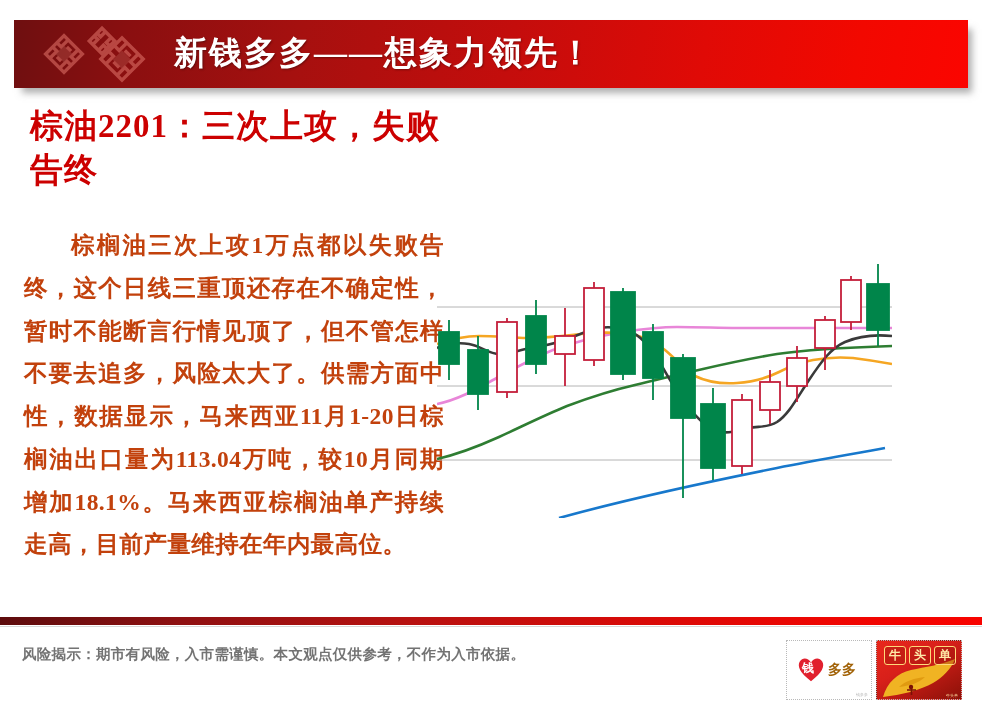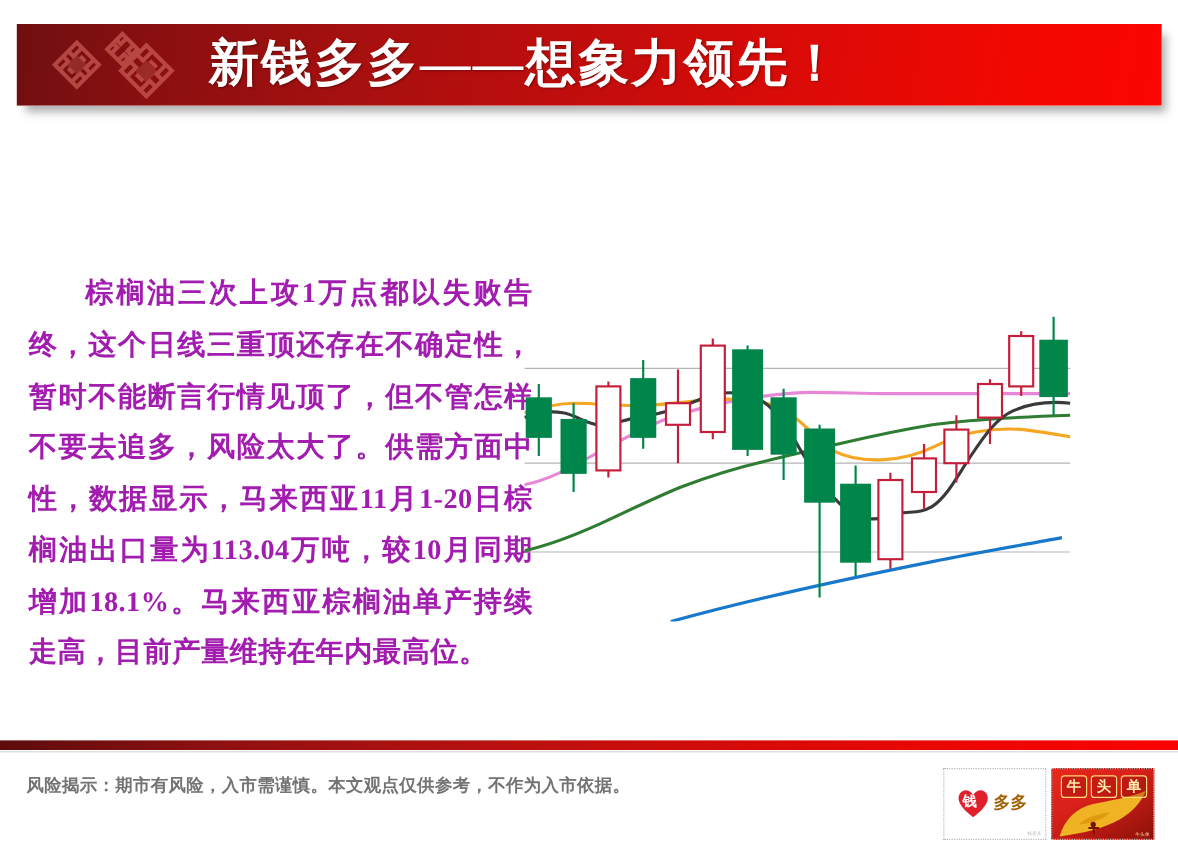--- a/index.html
+++ b/index.html
@@ -20,38 +20,38 @@
     box-shadow:6px 7px 7px -2px rgba(110,110,110,0.55);
     overflow:hidden;
   }
   .banner-knot{
     position:absolute;left:16px;top:3px;width:128px;height:62px;opacity:.72;
   }
   .banner-title{
     position:absolute;left:160px;top:50%;transform:translateY(-52%);
     color:#ffffff;
     font-family:"Liberation Serif","DejaVu Serif",serif;
-    font-weight:bold;font-size:42px;letter-spacing:2px;
+    font-weight:bold;font-size:33px;letter-spacing:2px;
     text-shadow:1px 1px 2px rgba(0,0,0,.35);
     white-space:nowrap;
   }
 
   
   .headline{
     position:absolute;left:30px;top:104px;width:430px;
     color:#CC0000;
     font-family:"Liberation Serif","DejaVu Serif",serif;
     font-weight:bold;font-size:33px;line-height:1.34;
     letter-spacing:1px;
   }
 
   
   .body-text{
     position:absolute;left:24px;top:224px;width:420px;
-    color:#a21caf;
+    color:#c2410c;
     font-family:"Liberation Serif","DejaVu Serif",serif;
     font-weight:bold;font-size:23.5px;line-height:1.82;
     text-align:justify;text-indent:2em;
     letter-spacing:.4px;
   }
 
   
   .chart-wrap{position:absolute;left:437px;top:258px;width:455px;height:260px;}
   .chart-wrap svg{display:block;}
 
@@ -123,20 +123,21 @@
         </g>
       </g>
       <g fill="#b8564f" opacity="0.55">
         <rect x="28" y="25" width="12" height="12" transform="rotate(45 34 31)"></rect>
         <rect x="86" y="30" width="13" height="13" transform="rotate(45 92 36)"></rect>
       </g>
     </svg>
     <div class="banner-title">新钱多多——想象力领先！</div>
   </div>
 
+  <div class="headline">棕油2201：三次上攻，失败告终</div>
 
   <div class="body-text">棕榈油三次上攻1万点都以失败告终，这个日线三重顶还存在不确定性，暂时不能断言行情见顶了，但不管怎样不要去追多，风险太大了。供需方面中性，数据显示，马来西亚11月1-20日棕榈油出口量为113.04万吨，较10月同期增加18.1%。马来西亚棕榈油单产持续走高，目前产量维持在年内最高位。</div>
 
   <div class="chart-wrap">
     <svg width="455" height="260" viewBox="0 0 455 260">
 
       <g stroke="#b4b4b4" stroke-width="1">
         <line x1="0" y1="49" x2="455" y2="49"></line>
         <line x1="0" y1="128" x2="455" y2="128"></line>
         <line x1="0" y1="202" x2="455" y2="202"></line>

